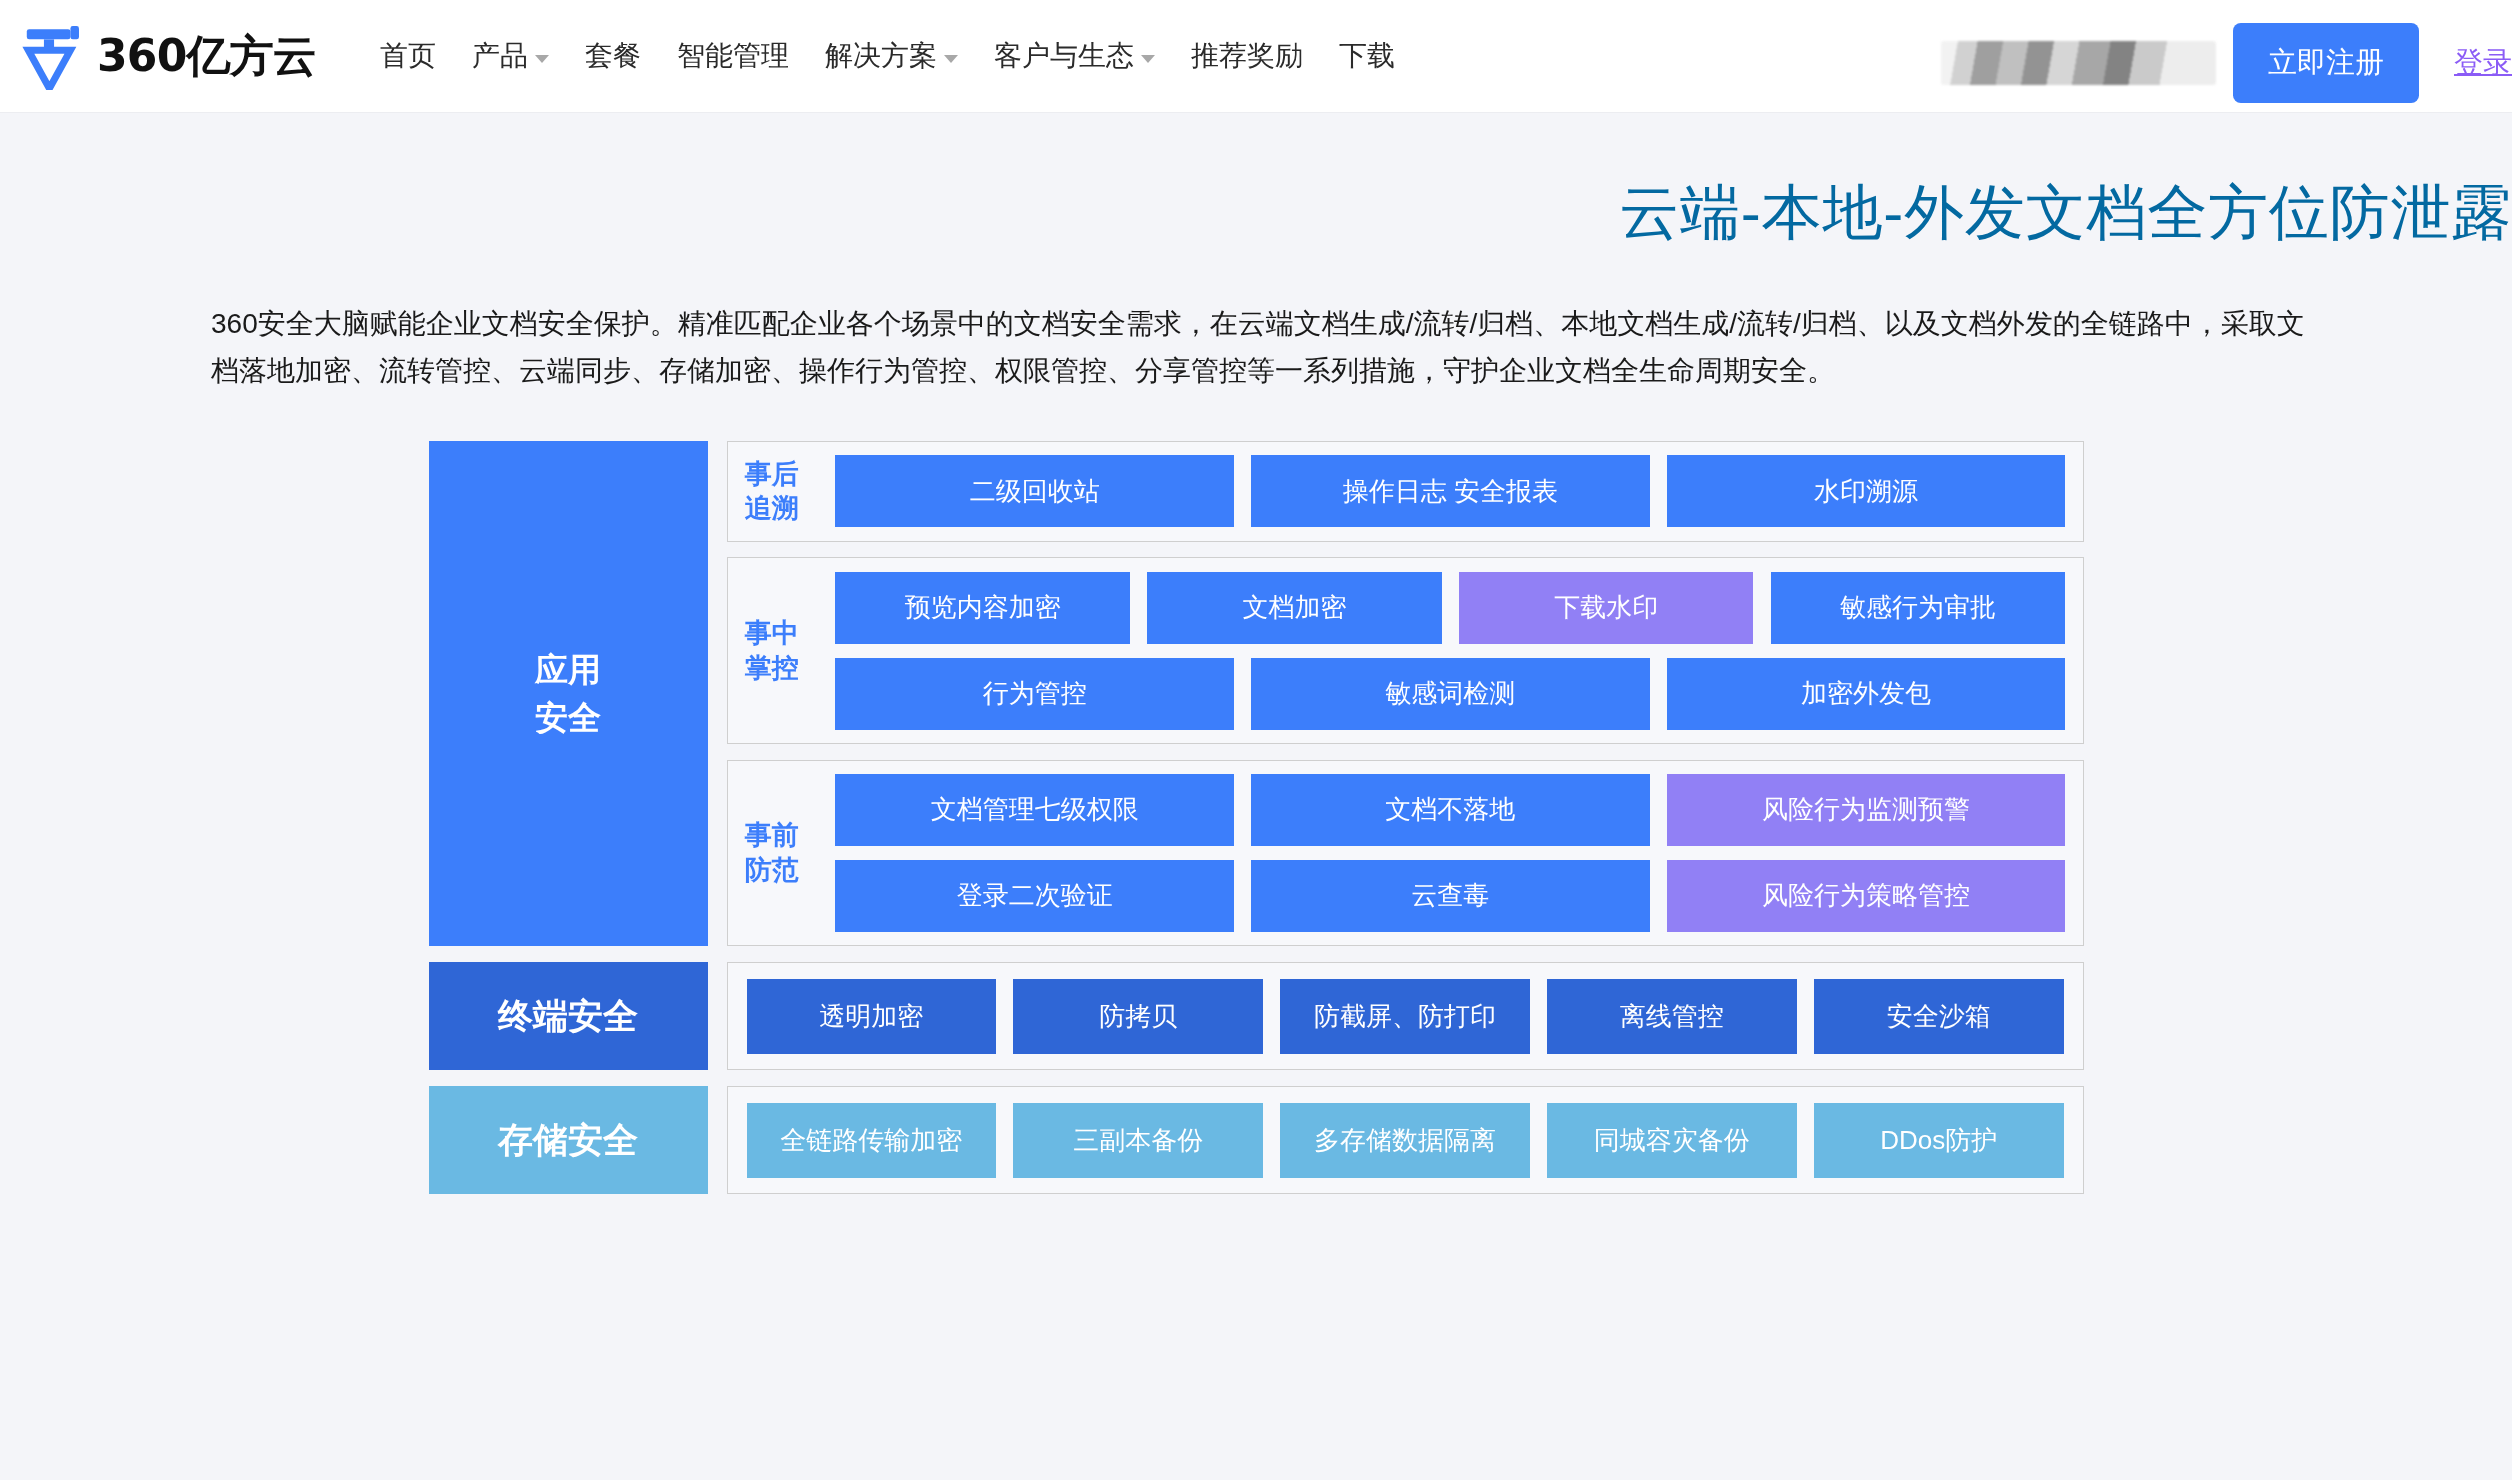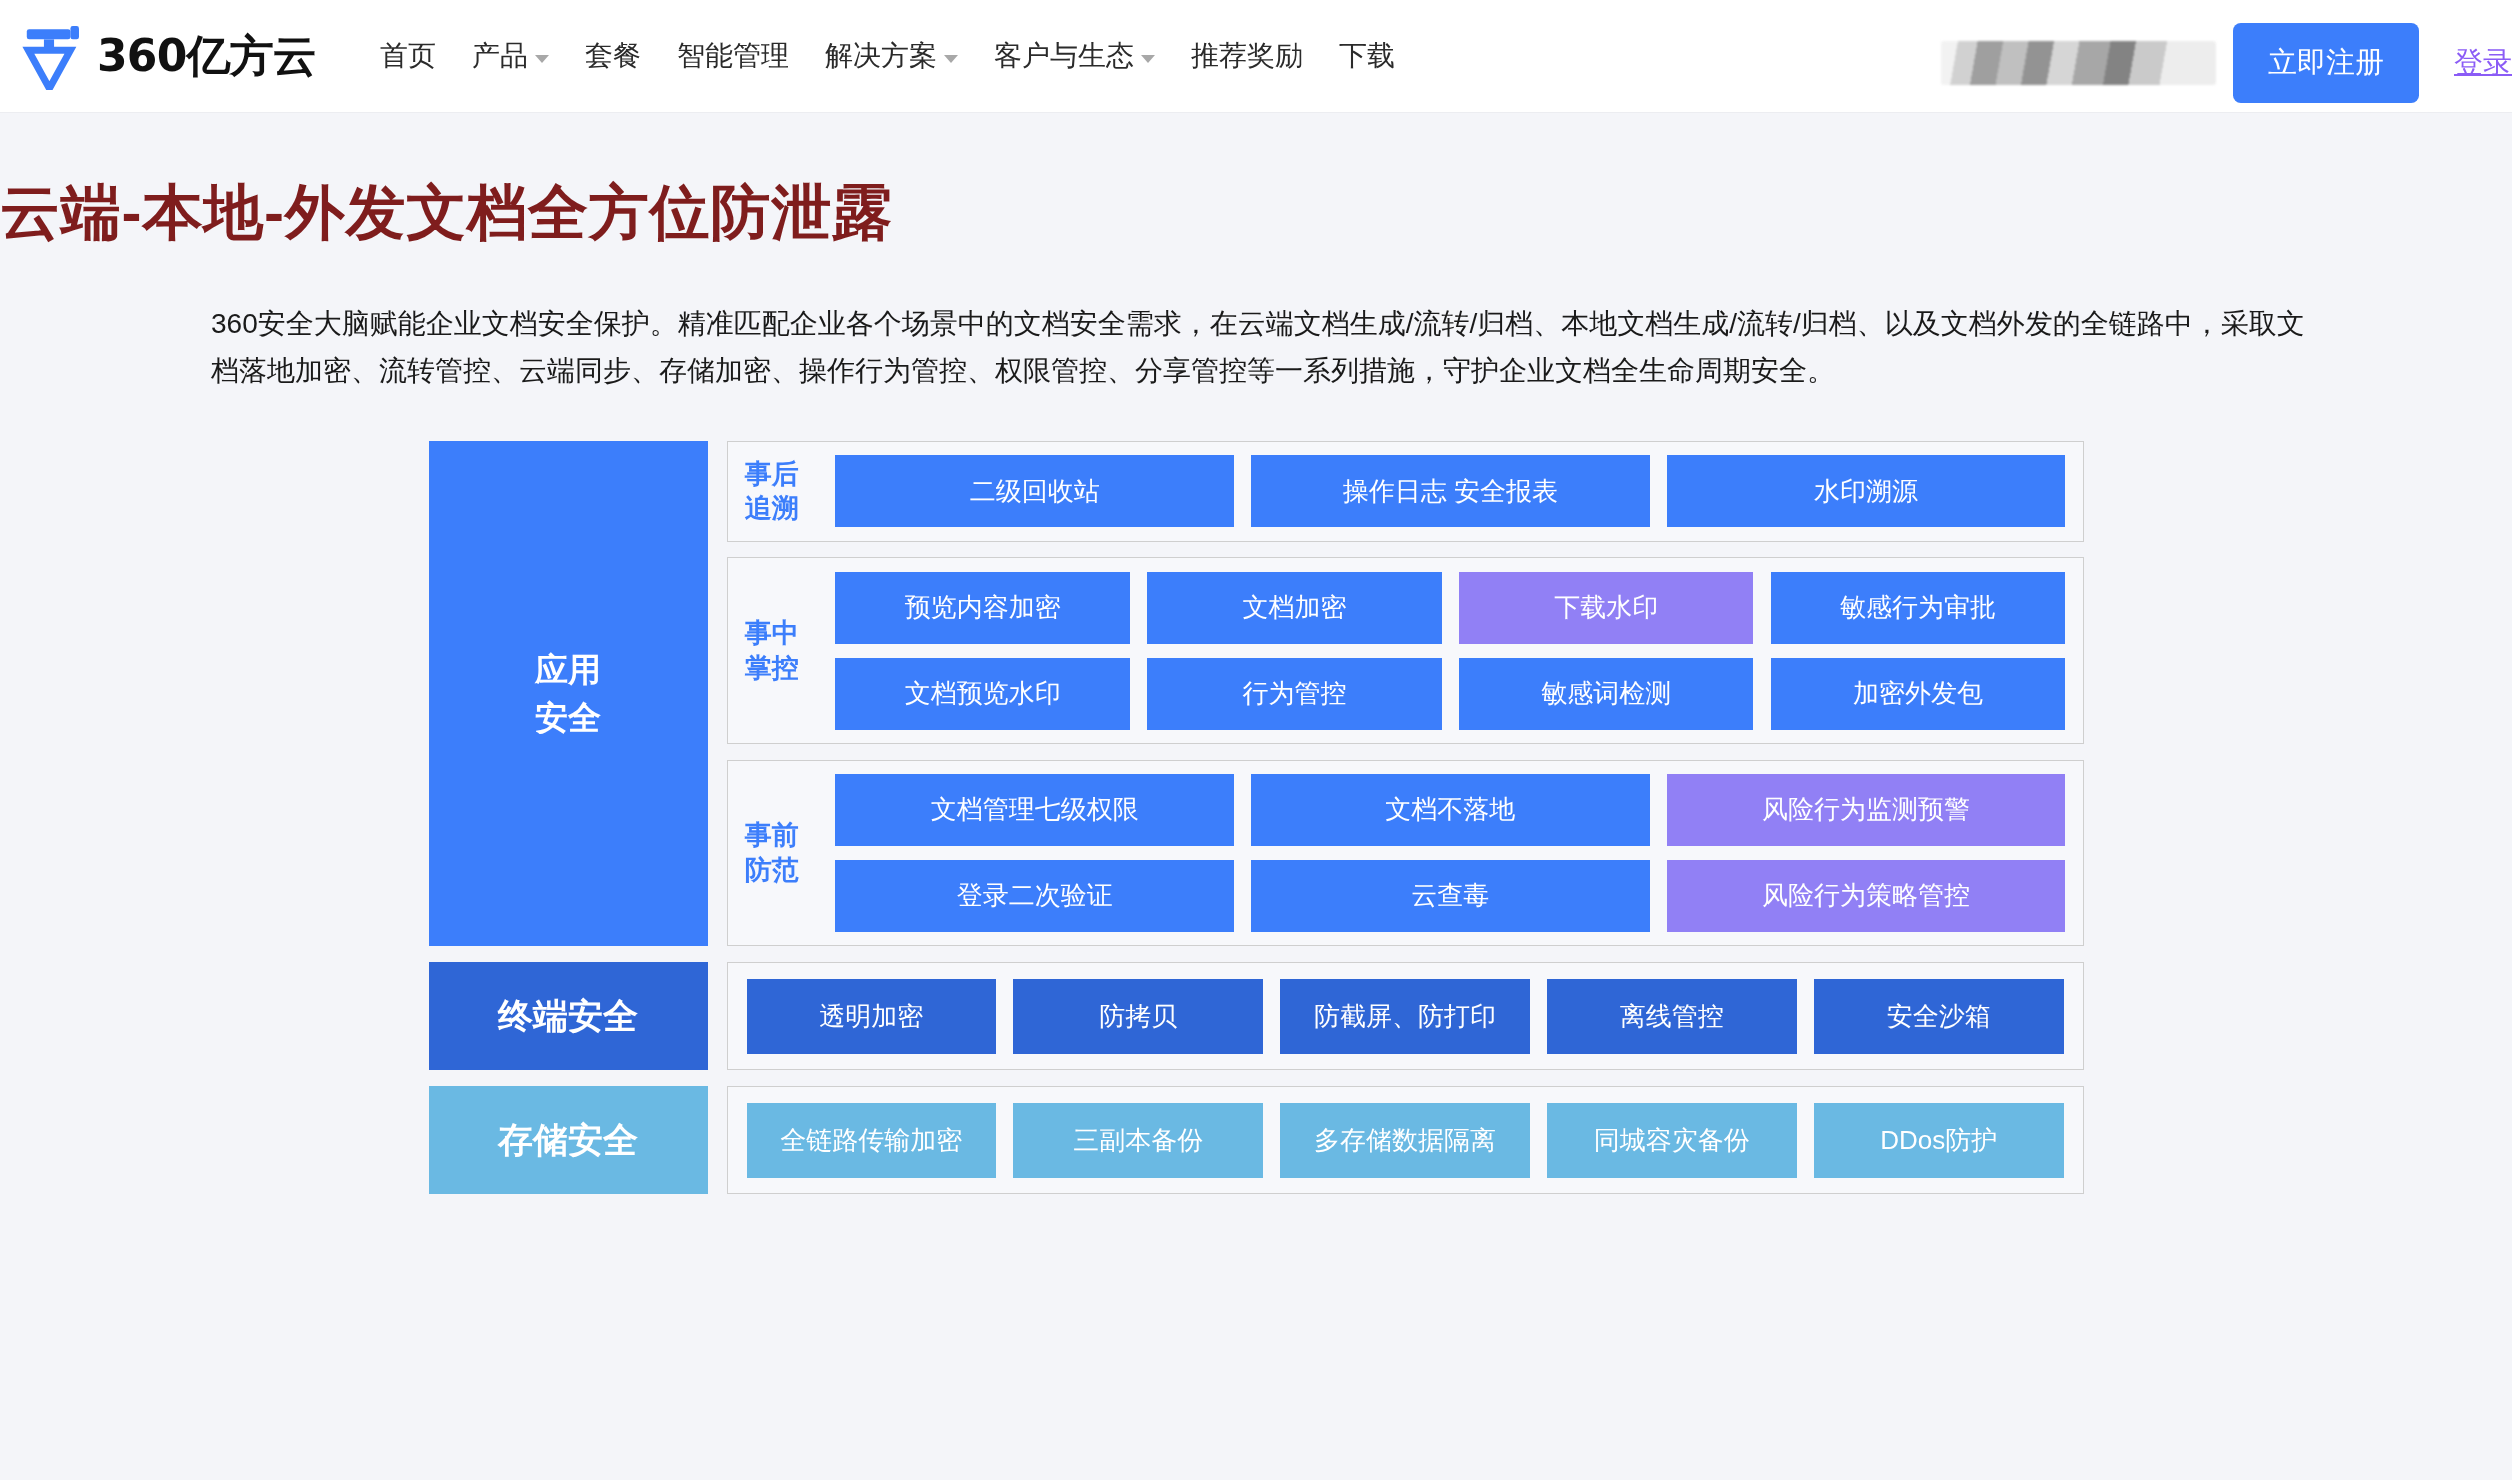--- a/index.html
+++ b/index.html
@@ -108,24 +108,24 @@
     color: #8b5cf6;
     text-decoration: underline;
     margin-left: 35px;
     white-space: nowrap;
     cursor: pointer;
   }
 
   
   .hero { padding-top: 61px; }
   .hero-title {
-    text-align: left;
+    text-align: right;
     font-size: 60px;
-    font-weight: 700;
-    color: #7f1d1d;
+    font-weight: 400;
+    color: #0369a1;
     letter-spacing: 0.8px;
   }
   .hero-desc {
     width: 2118px;
     margin: 46px auto 0 auto;
     font-size: 28px;
     line-height: 1.68;
     color: #1a1a1a;
     text-align: left;
     padding-left: 14px;
@@ -313,21 +313,20 @@
           </span>
         </div>
         <div class="group-rows">
           <div class="row">
             <div class="cell">预览内容加密</div>
             <div class="cell">文档加密</div>
             <div class="cell purple">下载水印</div>
             <div class="cell">敏感行为审批</div>
           </div>
           <div class="row">
-            <div class="cell">文档预览水印</div>
             <div class="cell">行为管控</div>
             <div class="cell">敏感词检测</div>
             <div class="cell">加密外发包</div>
           </div>
         </div>
       </div>
 
       <div class="group">
         <div class="group-label">
           <span>

